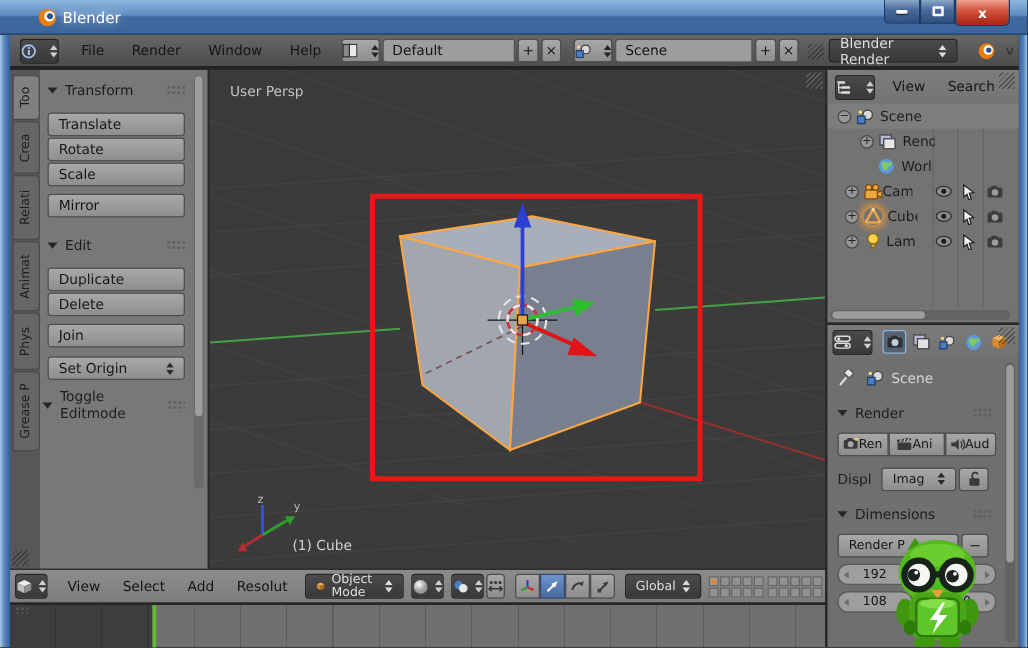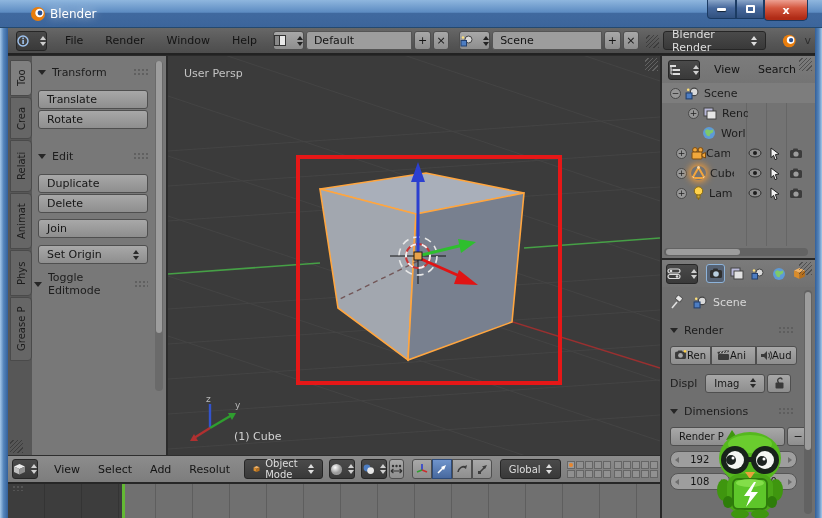--- a/index.html
+++ b/index.html
@@ -206,21 +206,27 @@
     <span>Transform</span>
     <span class="gripdots"></span>
   </div>
   <div style="height:9px"></div>
   <div class="btn">
       <span>Translate</span>
     </div>
   <div class="btn">
       <span>Rotate</span>
     </div>
+  <div class="btn">
+      <span>Scale</span>
+    </div>
   <div style="height:5px"></div>
+  <div class="btn">
+      <span>Mirror</span>
+    </div>
   <div style="height:12px"></div>
   <div class="panelhdr" style="height:18px">
     <span class="tridn"></span>
     <span>Edit</span>
     <span class="gripdots"></span>
   </div>
   <div style="height:9px"></div>
   <div class="btn">
       <span>Duplicate</span>
     </div>
@@ -679,21 +685,21 @@
         </svg>
     </div>
   </div>
 
   <div class="prow panelhdr" style="height:24px;margin-top:2px">
     <span class="tridn"></span>
     <span>Dimensions</span>
     <span class="gripdots" style="margin-right:14px"></span>
   </div>
 
-  <div class="prow" style="height:26px;padding-right:6px">
+  <div class="prow" style="height:26px;padding-right:24px">
     <div class="btn" style="flex:1">
       <span style="font-size:10px;white-space:nowrap;overflow:hidden">Render P</span>
     </div>
     <div class="btn sq" style="width:22px;margin-left:2px">
       <span>−</span>
     </div>
   </div>
 
   <div class="prow" style="height:20px;padding-right:18px;gap:8px">
     <div class="numfield" style="flex:1">

